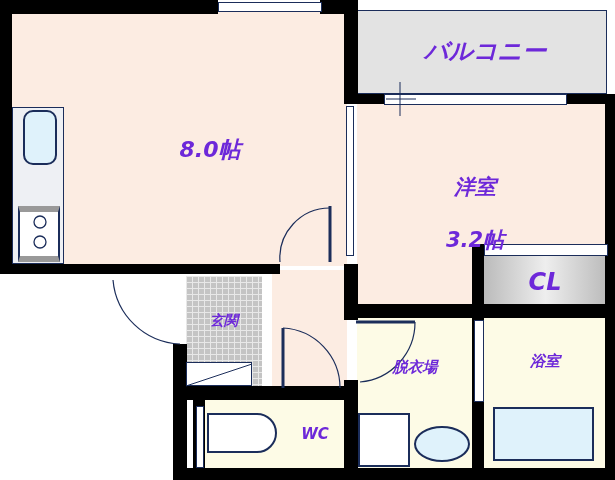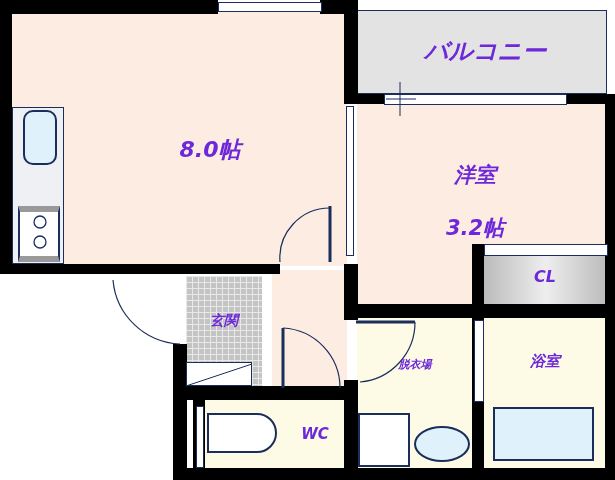--- a/index.html
+++ b/index.html
@@ -69,21 +69,21 @@
   <line x1="386" y1="99" x2="416" y2="99" stroke="#1b2d5a" stroke-width="1"></line>
   <circle cx="40" cy="222" r="6" fill="none" stroke="#1b2d5a" stroke-width="1.3"></circle>
   <circle cx="40" cy="242" r="6" fill="none" stroke="#1b2d5a" stroke-width="1.3"></circle>
   <line x1="186" y1="386" x2="252" y2="364" stroke="#1b2d5a" stroke-width="1"></line>
 </svg>
 
 <div class="label" style="left:150px;top:108px;width:120px;font-size:22px;">
   <div>8.0帖</div>
 </div>
 <div class="label" style="left:400px;top:36px;width:170px;font-size:24px;">バルコニー</div>
-<div class="label" style="left:420px;top:136px;width:110px;font-size:21px;">
+<div class="label" style="left:420px;top:148px;width:110px;font-size:21px;">
   <div>洋室</div>
   <div>3.2帖</div>
 </div>
-<div class="label" style="left:505px;top:267px;width:80px;font-size:16px;">CL</div>
+<div class="label" style="left:505px;top:267px;width:80px;font-size:24px;">CL</div>
 <div class="label" style="left:190px;top:312px;width:68px;font-size:14px;">玄関</div>
-<div class="label" style="left:375px;top:358px;width:80px;font-size:11px;">脱衣場</div>
+<div class="label" style="left:375px;top:358px;width:80px;font-size:15px;">脱衣場</div>
 <div class="label" style="left:510px;top:352px;width:70px;font-size:15px;">浴室</div>
 <div class="label" style="left:290px;top:425px;width:50px;font-size:15px;">WC</div>
 
 </body></html>

